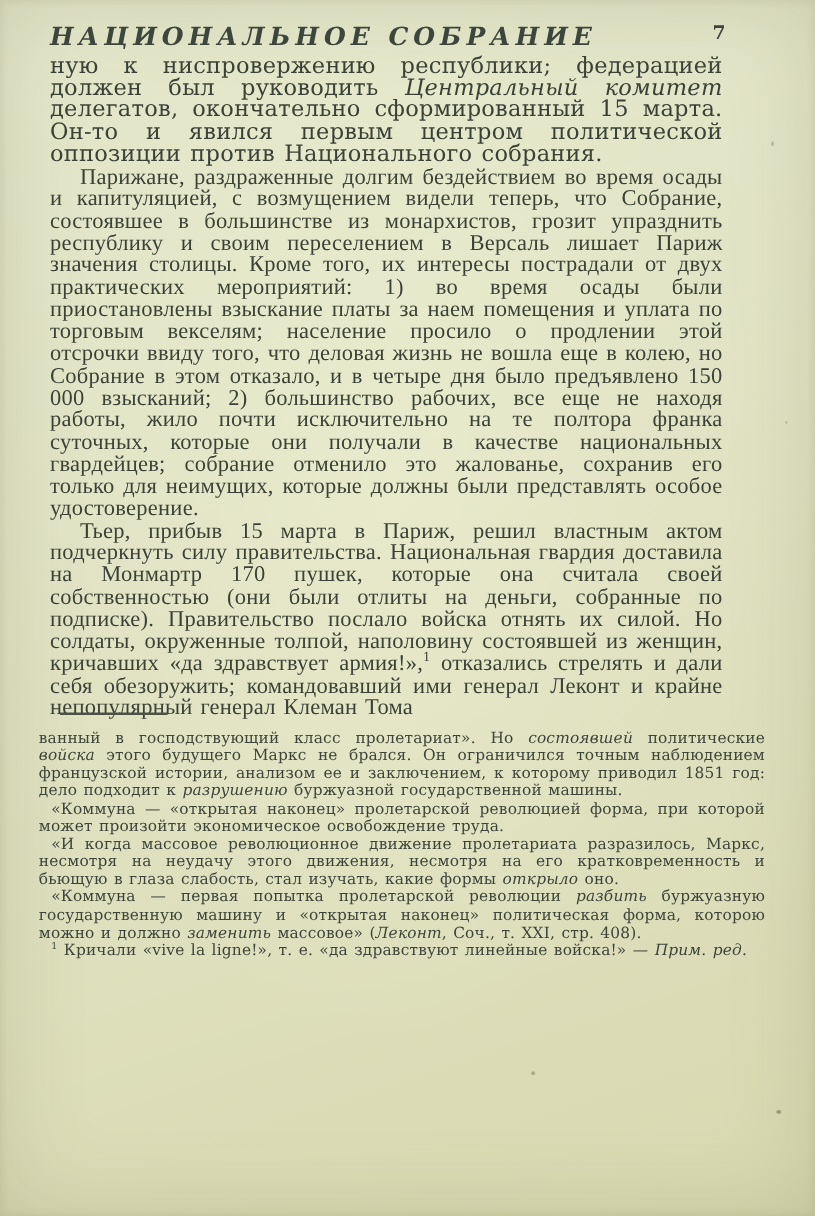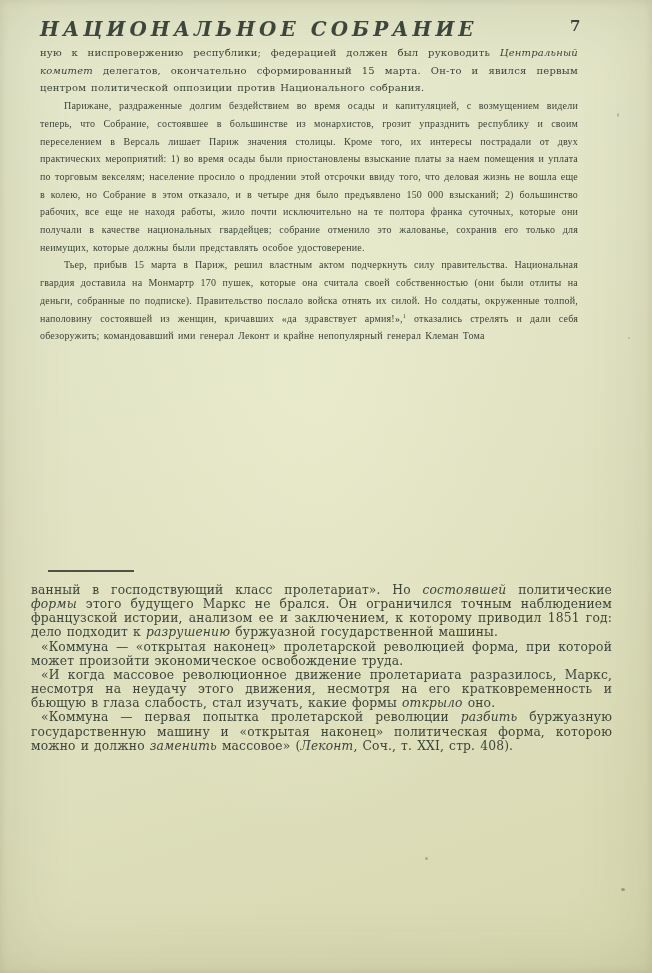--- a/index.html
+++ b/index.html
@@ -25,21 +25,21 @@
     color:#3d463c;
     white-space:nowrap;
   }
   .page-number {
     position:absolute; top:0; left:530px;
     font-size:15px; font-weight:bold; color:#3d463c;
     letter-spacing:0;
   }
   .body-text {
     position:absolute; top:44px; left:40px; width:538px;
-    font-size:10px; line-height:17.7px;
+    font-size:18px; line-height:17.7px;
     text-align:justify;
     word-spacing:1.5px;
     letter-spacing:.2px;
   }
   .body-text p { margin:0; }
   .body-text p.indent { text-indent:24px;font-family:Liberation Serif, serif; }
   .body-text sup, .footnotes sup {
     font-size:.62em; line-height:0; vertical-align:super;
   }
   .footnote-rule {
@@ -77,23 +77,24 @@
 
   <div class="body-text">
       <p><span>ную к ниспровержению республики; федерацией должен был руководить </span><i>Центральный комитет</i><span> делегатов, окончательно сформированный 15 марта. Он-то и явился первым центром политической оппозиции против Национального собрания.</span></p>
       <p class="indent"><span>Парижане, раздраженные долгим бездействием во время осады и капитуляцией, с возмущением видели теперь, что Собрание, состоявшее в большинстве из монархистов, грозит упразднить республику и своим переселением в Версаль лишает Париж значения столицы. Кроме того, их интересы пострадали от двух практических мероприятий: 1) во время осады были приостановлены взыскание платы за наем помещения и уплата по торговым векселям; население просило о продлении этой отсрочки ввиду того, что деловая жизнь не вошла еще в колею, но Собрание в этом отказало, и в четыре дня было предъявлено 150 000 взысканий; 2) большинство рабочих, все еще не находя работы, жило почти исключительно на те полтора франка суточных, которые они получали в качестве национальных гвардейцев; собрание отменило это жалованье, сохранив его только для неимущих, которые должны были представлять особое удостоверение.</span></p>
       <p class="indent"><span>Тьер, прибыв 15 марта в Париж, решил властным актом подчеркнуть силу правительства. Национальная гвардия доставила на Монмартр 170 пушек, которые она считала своей собственностью (они были отлиты на деньги, собранные по подписке). Правительство послало войска отнять их силой. Но солдаты, окруженные толпой, наполовину состоявшей из женщин, кричавших «да здравствует армия!»,</span><sup>1</sup><span> отказались стрелять и дали себя обезоружить; командовавший ими генерал Леконт и крайне непопулярный генерал Клеман Тома</span></p>
     </div>
 
   <div class="footnote-rule"></div>
 
   <div class="footnotes">
-      <p><span>ванный в господствующий класс пролетариат». Но </span><i>состоявшей</i><span> политические </span><i>формы</i><span> этого будущего Маркс не брался. Он ограничился точным наблюдением французской истории, анализом ее и заключением, к которому приводил 1851 год: дело подходит к </span><i>разрушению</i><span> буржуазной государственной машины.</span></p>
+      <p><span>ванный в господствующий класс пролетариат». Но </span><i>состоявшей</i><span> политические </span><i>войска</i><span> этого будущего Маркс не брался. Он ограничился точным наблюдением французской истории, анализом ее и заключением, к которому приводил 1851 год: дело подходит к </span><i>разрушению</i><span> буржуазной государственной машины.</span></p>
       <p class="indent"><span>«Коммуна — «открытая наконец» пролетарской революцией форма, при которой может произойти экономическое освобождение труда.</span></p>
       <p class="indent"><span>«И когда массовое революционное движение пролетариата разразилось, Маркс, несмотря на неудачу этого движения, несмотря на его кратковременность и бьющую в глаза слабость, стал изучать, какие формы </span><i>открыло</i><span> оно.</span></p>
       <p class="indent"><span>«Коммуна — первая попытка пролетарской революции </span><i>разбить</i><span> буржуазную государственную машину и «открытая наконец» политическая форма, которою можно и должно </span><i>заменить</i><span> массовое» (</span><i>Леконт</i><span>, Соч., т. XXI, стр. 408).</span></p>
+      <p class="indent"><sup>1</sup><span> Кричали «vive la ligne!», т. е. «да здравствуют линейные войска!» — </span><i>Прим. ред.</i></p>
     </div>
 
   <div class="speck s1"></div>
   <div class="speck s2"></div>
   <div class="speck s3"></div>
   <div class="speck s4"></div>
 </div>
 
 </body></html>

